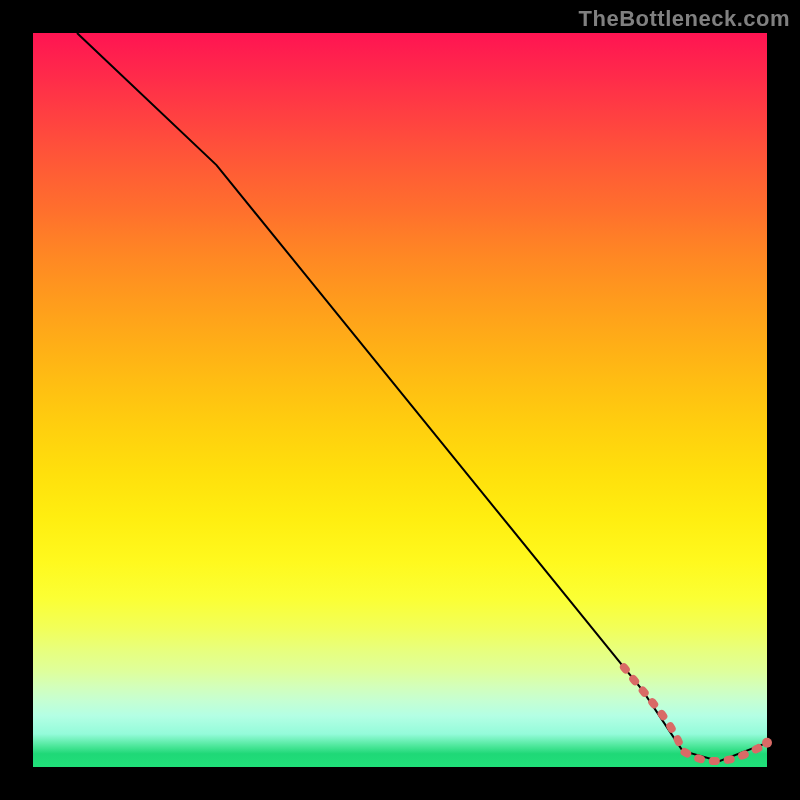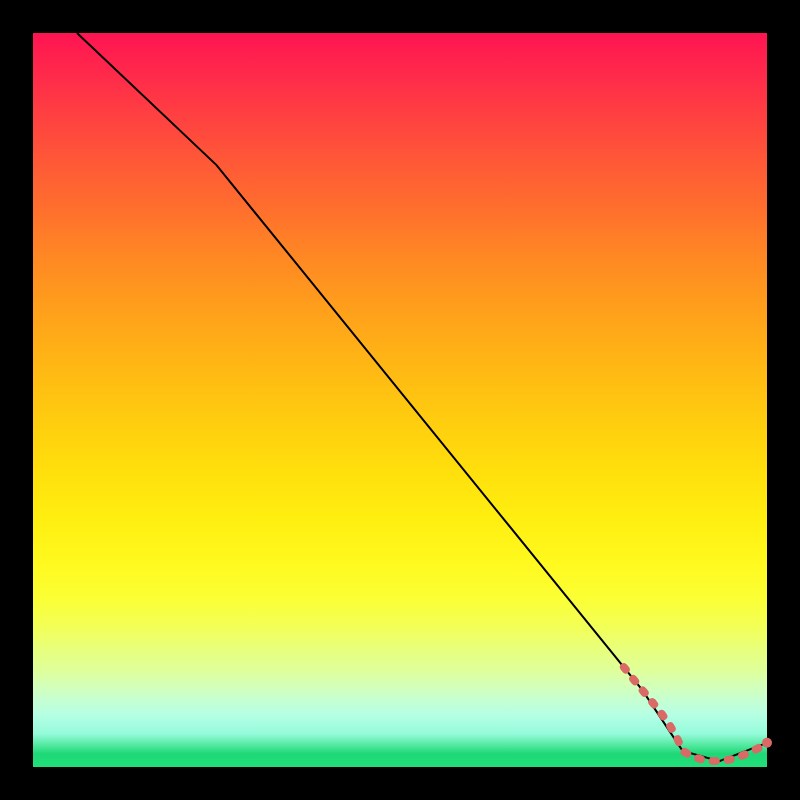--- a/index.html
+++ b/index.html
@@ -74,13 +74,14 @@
 <div class="wrap">
 
   <div class="plot"></div>
 
   <svg class="overlay" viewBox="0 0 734 734" preserveAspectRatio="none">
     <polyline fill="none" stroke="#000" stroke-width="2" points="44.0,0.0 183.5,132.1 609.2,656.9 649.6,717.9 686.3,728.1 734.0,709.8"></polyline>
     <polyline fill="none" stroke-width="8" stroke-linecap="round" stroke-linejoin="round" stroke-dasharray="3 12" stroke="#d96a66" points="590.9,634.2 601.9,648.1 609.2,656.9 619.5,669.4 628.3,680.4 637.1,692.9 644.5,706.1 649.6,717.9 658.4,723.0 669.4,726.7 680.4,728.1 692.2,727.4 703.2,725.2 713.4,720.8 724.5,715.6 734.0,709.8"></polyline>
     <circle r="5" fill="#d96a66" cx="734.0" cy="709.8"></circle>
   </svg>
 
+  <div class="watermark">TheBottleneck.com</div>
 </div>
 
 </body></html>

